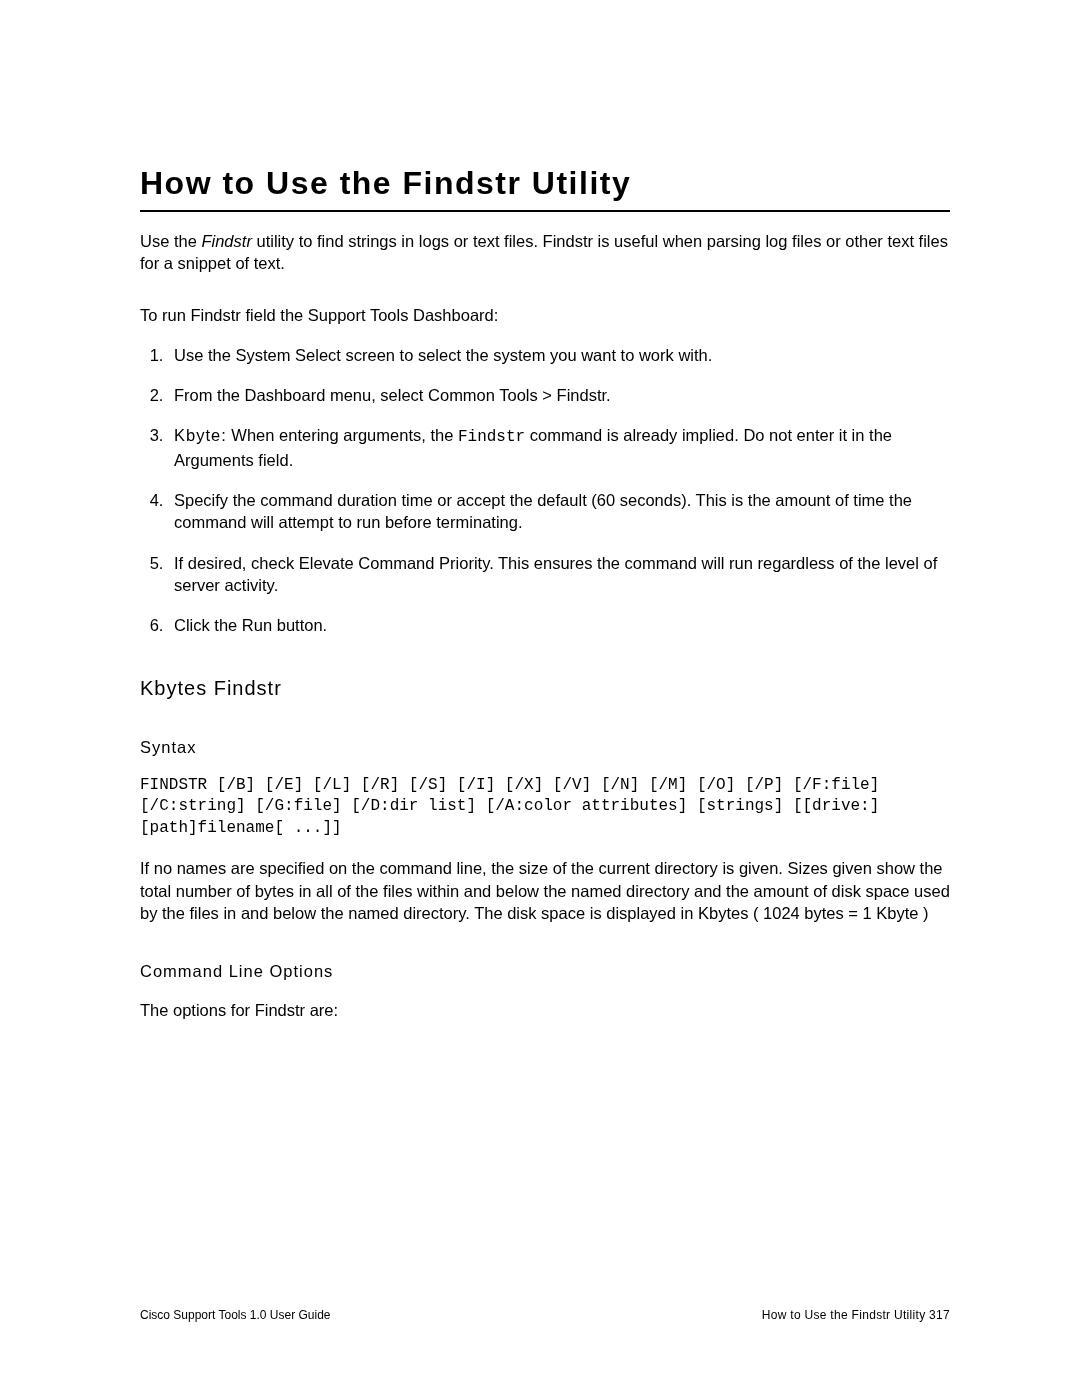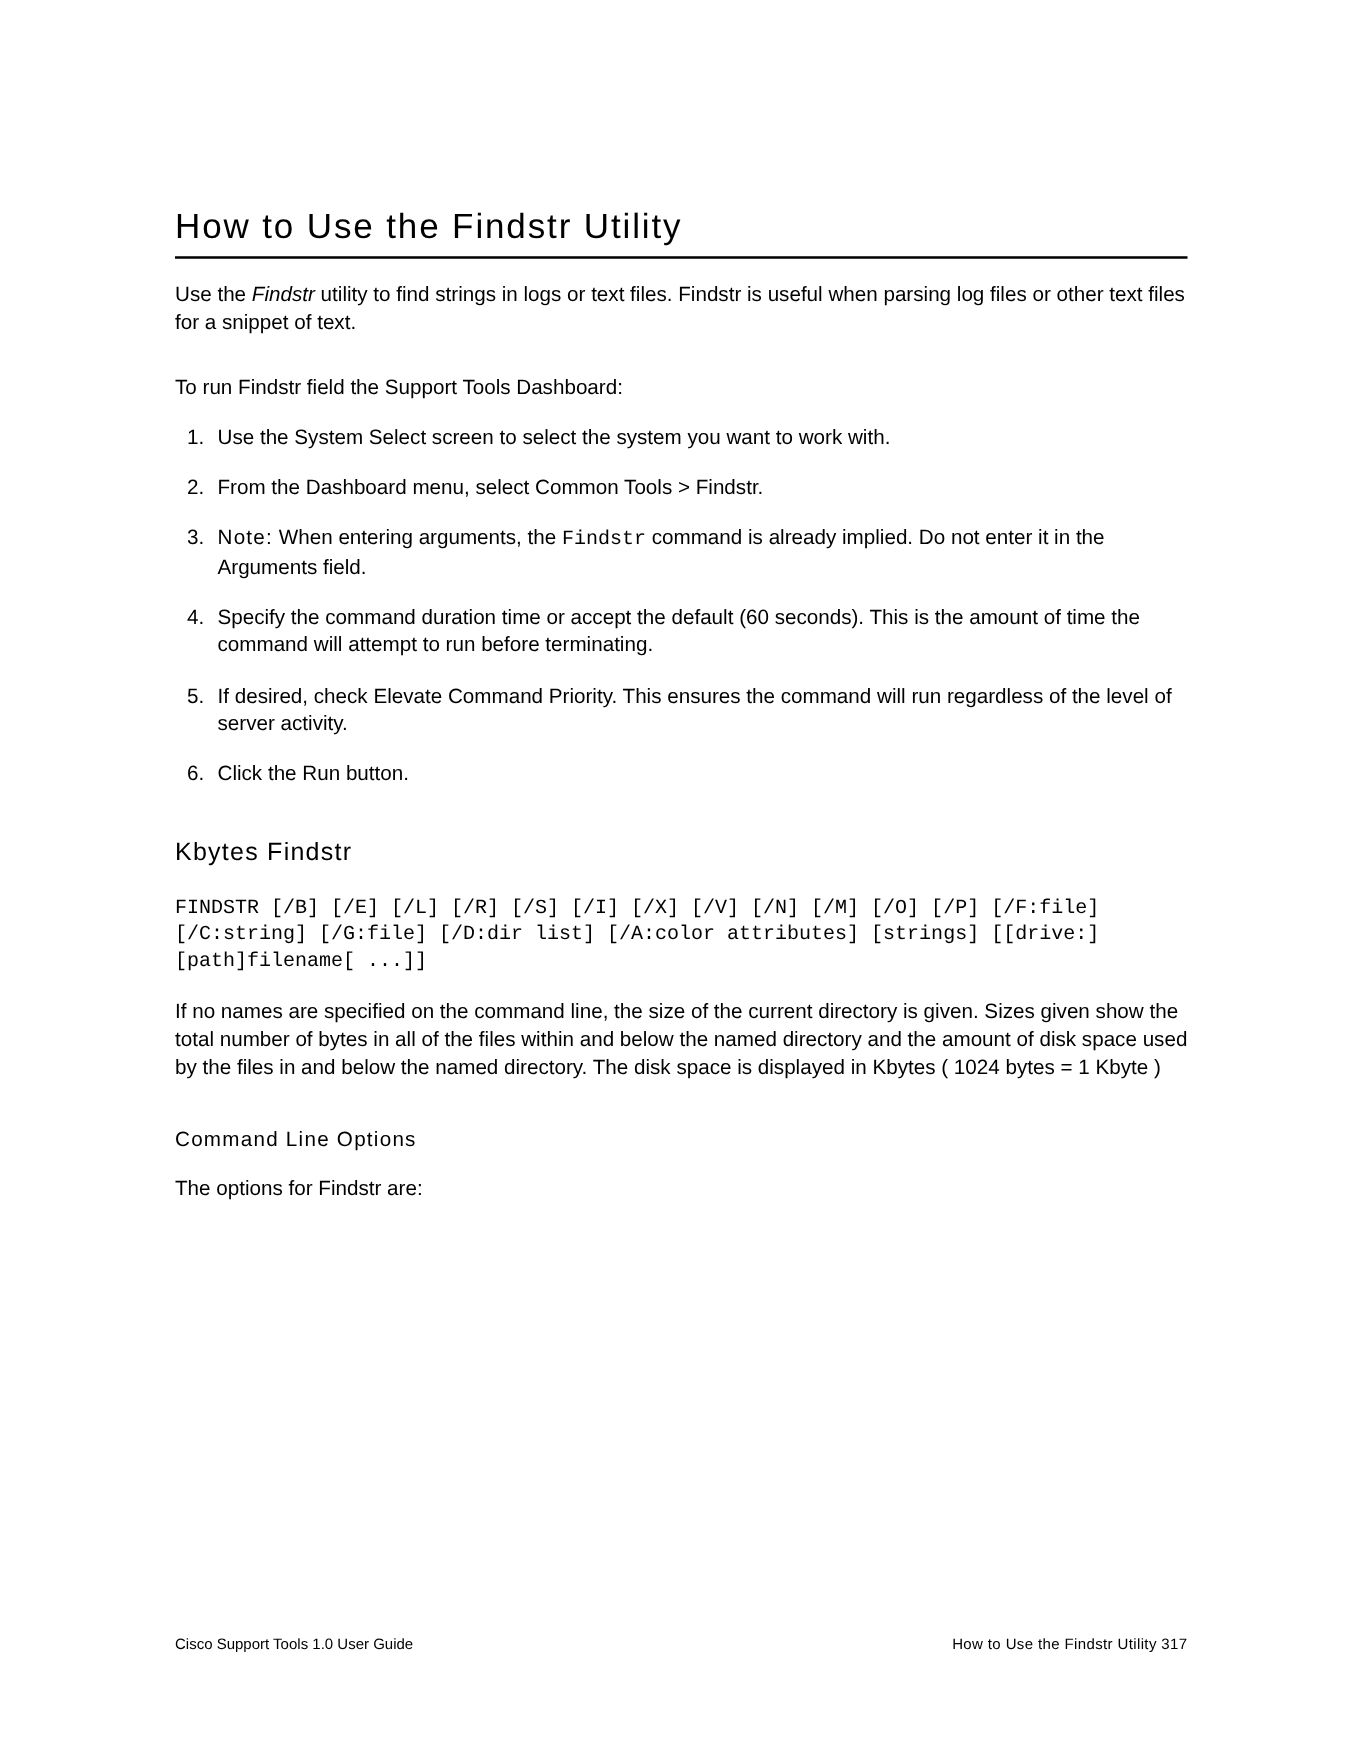--- a/index.html
+++ b/index.html
@@ -10,22 +10,22 @@
     color: #000000;
   }
   .page {
     width: 1080px;
     height: 1397px;
     position: relative;
     box-sizing: border-box;
     padding: 165px 130px 0 140px;
   }
   h1 {
-    font-size: 28px;
-    font-weight: normal;
+    font-size: 32px;
+    font-weight: bold;
     letter-spacing: 1.5px;
     margin: 0 0 6px 0;
     padding-bottom: 2px;
   }
   .rule {
     border: none;
     border-top: 2px solid #000;
     margin: 0 0 18px 0;
   }
   .intro {
@@ -107,30 +107,31 @@
   </p>
 
 
   <p>To run Findstr field the Support Tools Dashboard:</p>
 
   <ol>
     <li>Use the System Select screen to select the system you want to work with.</li>
     <li>From the Dashboard menu, select Common Tools &gt; Findstr.</li>
     <li>
       <div class="note-block">
-        <span class="note-label">Note:</span><span> When entering arguments, the </span><span class="mono">Findstr</span><span> command is already implied. Do not enter it in the Arguments field.</span>
+        <span class="note-label">Kbyte:</span><span> When entering arguments, the </span><span class="mono">Findstr</span><span> command is already implied. Do not enter it in the Arguments field.</span>
       </div>
     </li>
     <li>Specify the command duration time or accept the default (60 seconds). This is the amount of time the command will attempt to run before terminating.</li>
     <li>If desired, check Elevate Command Priority. This ensures the command will run regardless of the level of server activity.</li>
     <li>Click the Run button.</li>
   </ol>
 
   <h2>Kbytes Findstr</h2>
 
+  <h3>Syntax</h3>
 
   <pre class="syntax">FINDSTR [/B] [/E] [/L] [/R] [/S] [/I] [/X] [/V] [/N] [/M] [/O] [/P] [/F:file] [/C:string] [/G:file] [/D:dir list] [/A:color attributes] [strings] [[drive:][path]filename[ ...]]</pre>
 
   <p>If no names are specified on the command line, the size of the current directory is given. Sizes given show the total number of bytes in all of the files within and below the named directory and the amount of disk space used by the files in and below the named directory. The disk space is displayed in Kbytes ( 1024 bytes = 1 Kbyte )</p>
 
   <h3>Command Line Options</h3>
 
   <p>The options for Findstr are:</p>
 
   <div class="footer">

